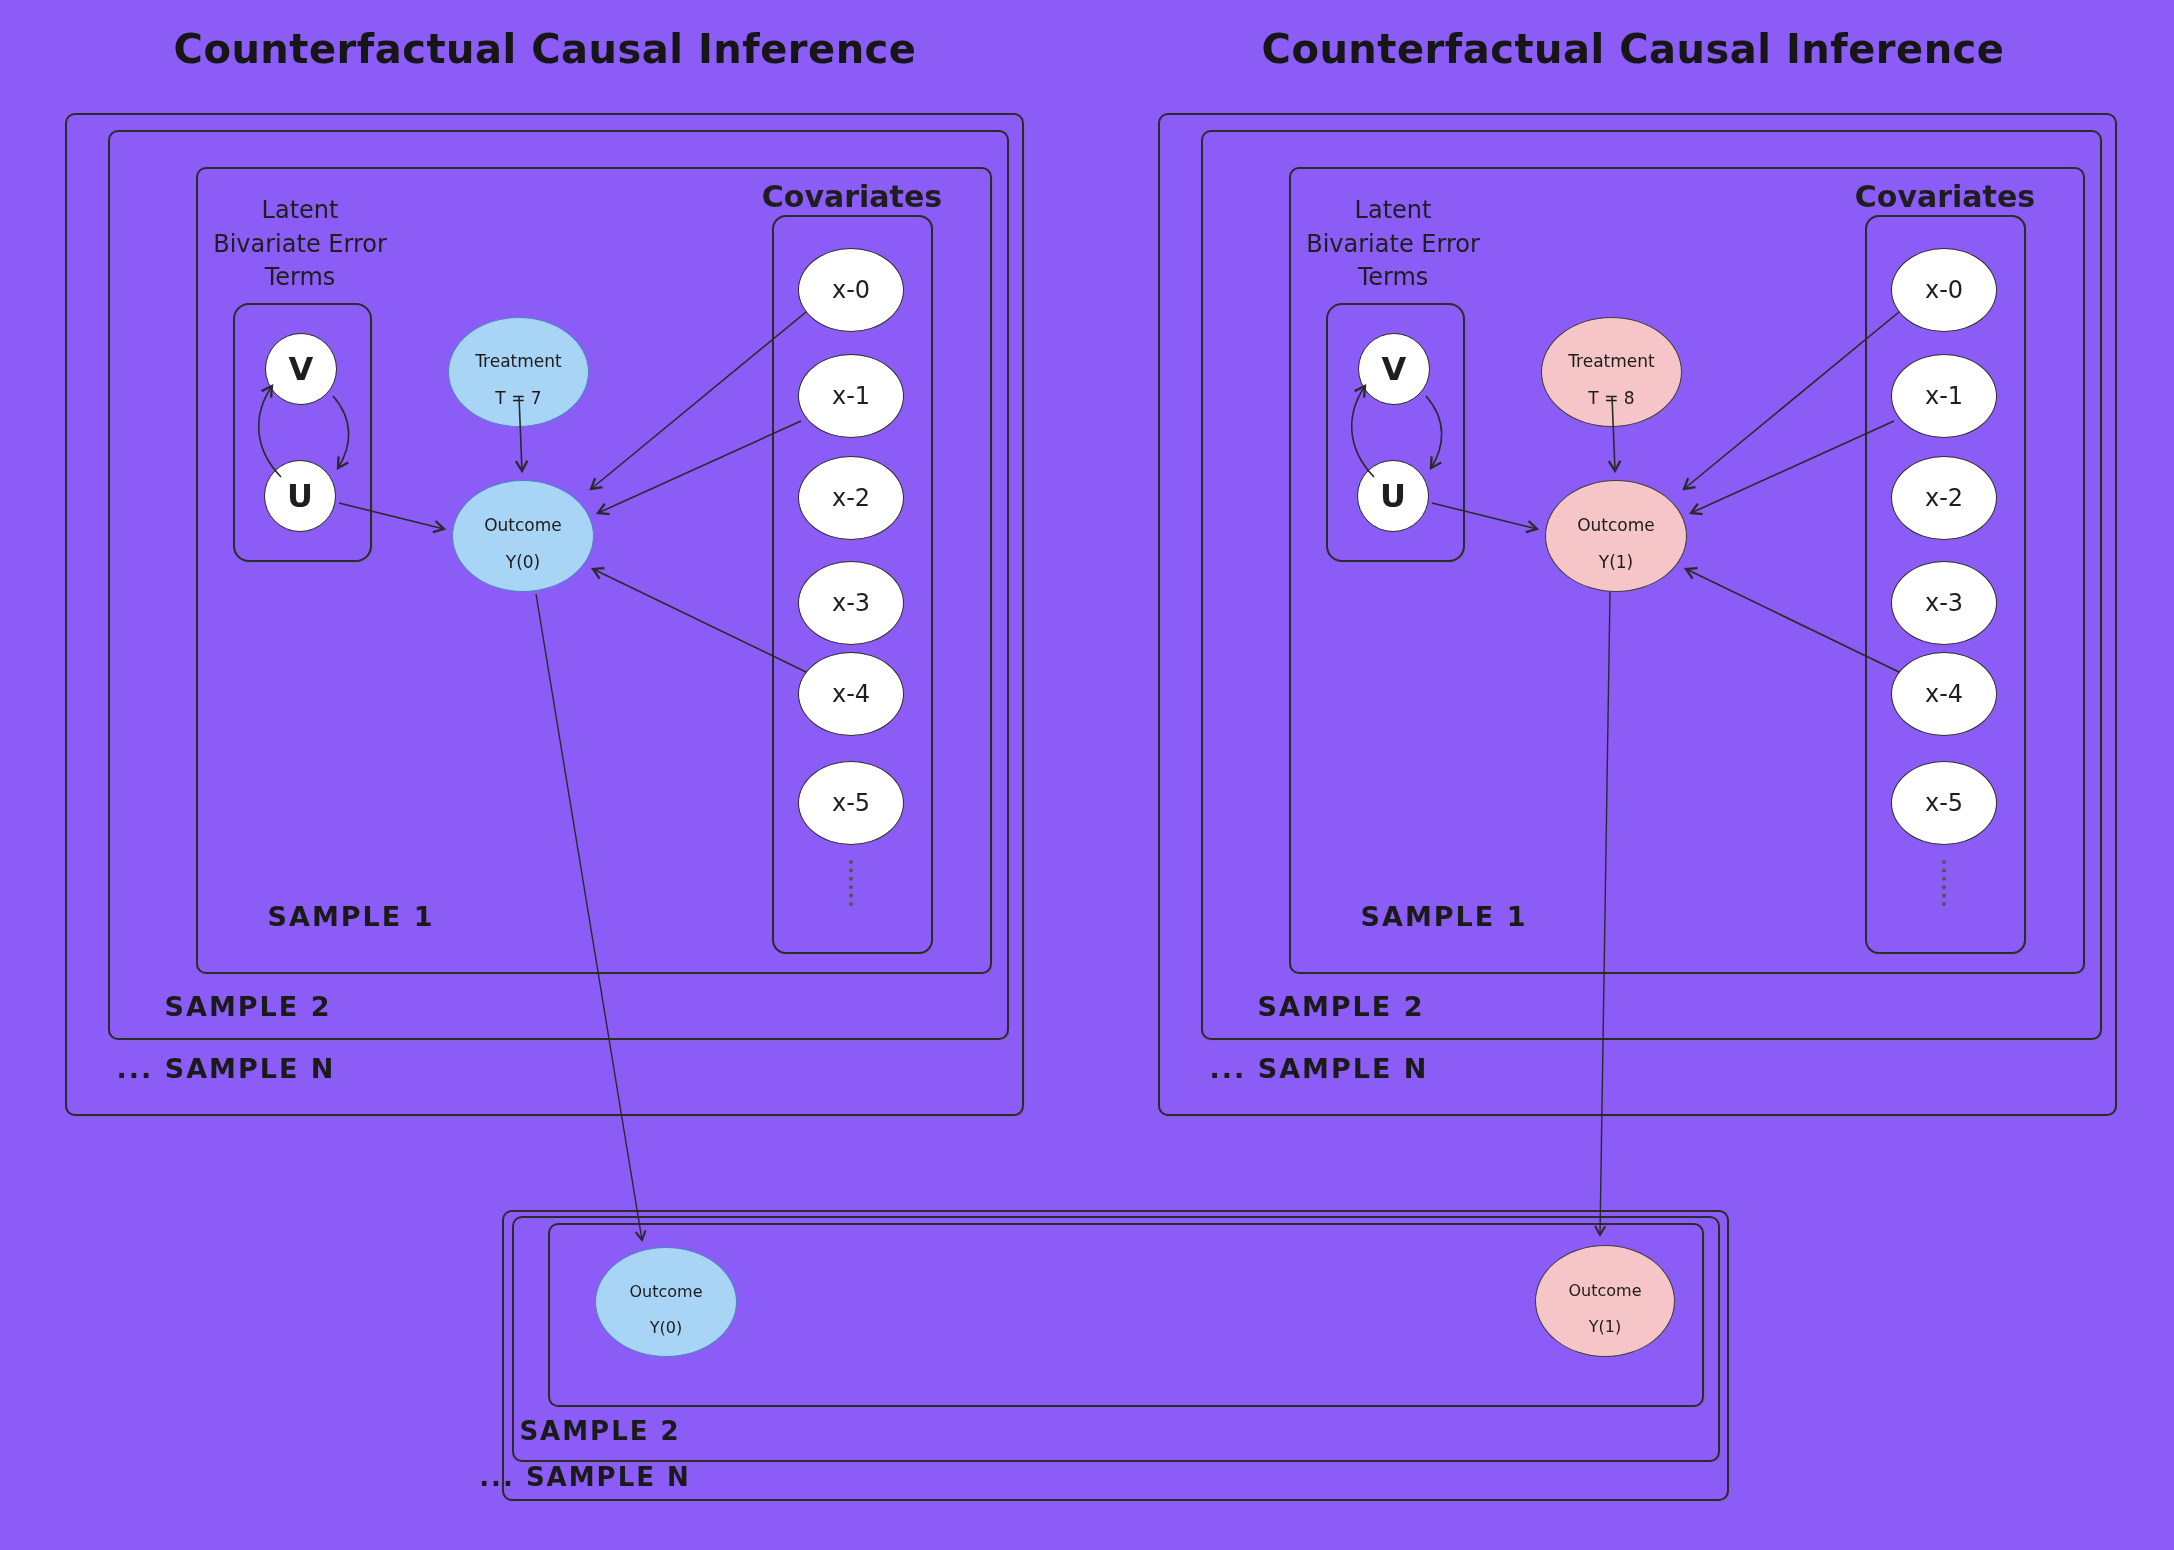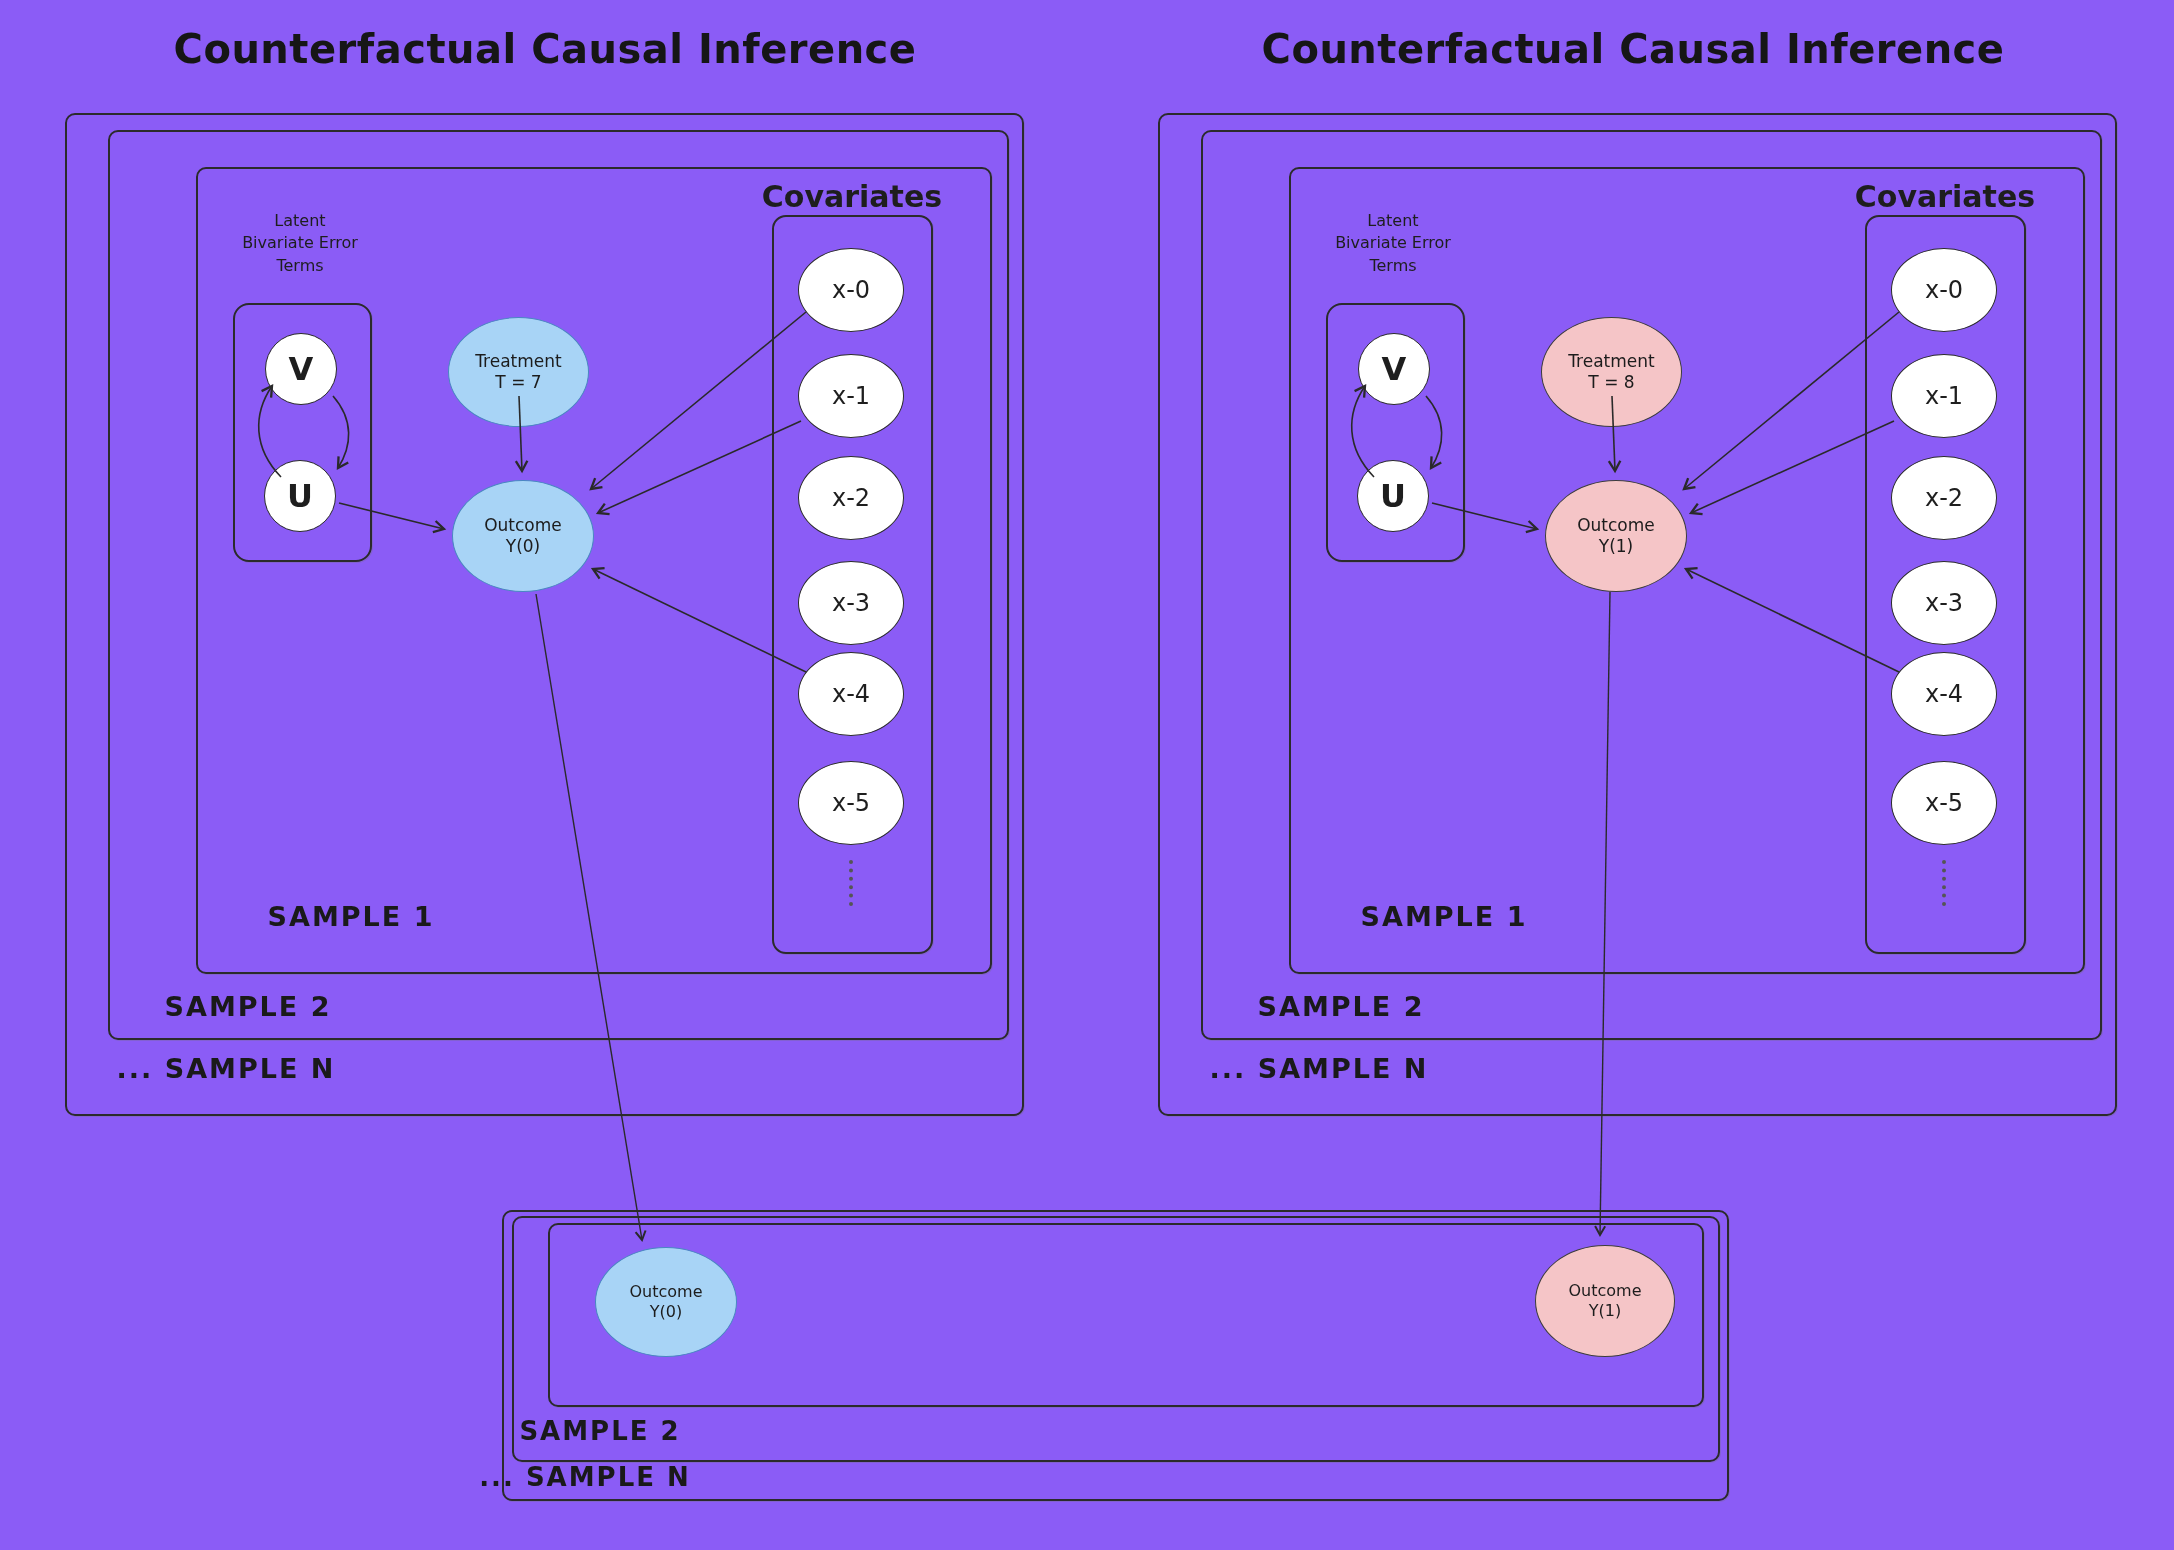--- a/index.html
+++ b/index.html
@@ -21,28 +21,28 @@
   }
   .rounded-more{border-radius:16px;}
   .node{
     position:absolute;border:1.8px solid #2a2a2a;border-radius:50%;
     display:flex;flex-direction:column;align-items:center;justify-content:center;
     text-align:center;line-height:1.25;background:#fff;
   }
   .node.plain{background:#ffffff;}
   .node.blue{background:#a8d4f6;border-color:#4a86c2;}
   .node.pink{background:#f5c5c7;border-color:#3c3c3c;}
-  .node .l1,.node .l2{font-size:17px;color:#1c1c1c;}
+  .node .l1,.node .l2{font-size:17px;color:#1c1c1c;margin-top:16px;}
   .node.small .l1,.node.small .l2{font-size:16px;}
   .vu-letter{font-size:32px;font-weight:600;}
   .cov-label{font-size:24px;text-align:center;}
   .center-anchor{position:absolute;transform:translate(-50%,-50%);white-space:nowrap;}
   .latent-label{
     position:absolute;transform:translate(-50%,-50%);
-    font-size:16px;text-align:center;white-space:pre-line;line-height:1.4;
+    font-size:24px;text-align:center;white-space:pre-line;line-height:1.4;
   }
   .cov-title{font-size:30px;font-weight:600;}
   .sample-label{
     font-size:27px;font-weight:600;letter-spacing:2px;color:#1a1a1a;
   }
   .vdots{
     position:absolute;width:0;height:46px;border-left:4px dotted #555;
   }
   svg.overlay{position:absolute;left:0;top:0;pointer-events:none;}
   .arrow{fill:none;stroke:#2a2a2a;stroke-width:1.6px;}

